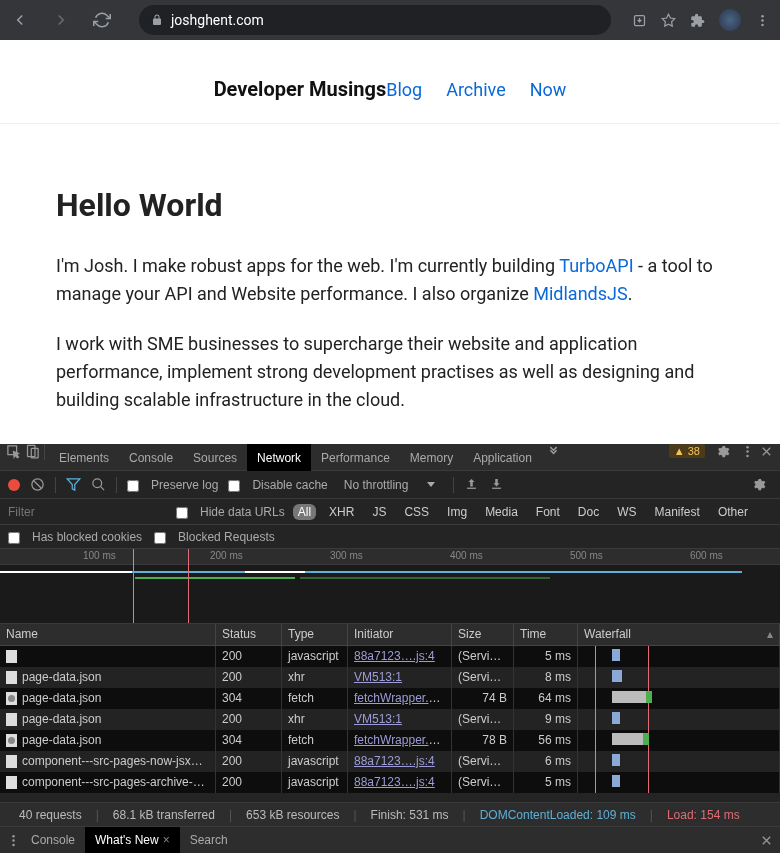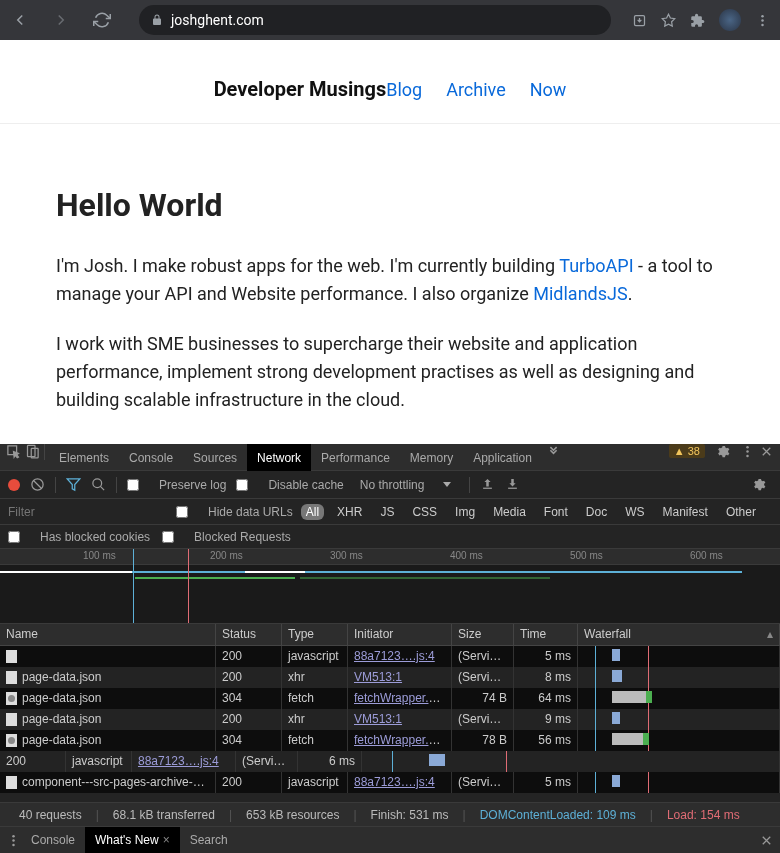--- a/index.html
+++ b/index.html
@@ -30,21 +30,21 @@
   .dt-tabs { display: flex; align-items: flex-start; height: 27px; border-bottom: 1px solid #3a3a3a; padding: 0 6px; gap: 4px; background: #2d2d2d; }
   .dt-tab { padding: 0 10px; height: 27px; display: flex; align-items: center; cursor: pointer; color: #aaa; }
   .dt-tab.active { background: #000; color: #fff; }
   .dt-icon { width: 15px; height: 15px; color: #999; }
   .dt-warn { background: #4b3b1a; color: #f2c55c; padding: 1px 5px; border-radius: 2px; font-size: 11px; margin-left: auto; display: flex; align-items: center; gap: 3px; }
   .dt-gear { margin: 0 6px; }
   
   .dt-toolbar { display: flex; align-items: center; height: 28px; padding: 0 8px; gap: 10px; border-bottom: 1px solid #3a3a3a; }
   .dt-record { width: 12px; height: 12px; border-radius: 50%; background: #e74c3c; }
   .dt-combo { display: flex; align-items: center; gap: 6px; color: #aaa; background: #3a3a3a; padding: 2px 8px 2px 6px; border-radius: 2px; cursor: pointer;}
-  .dt-check { display: flex; align-items: center; gap: 20px; color: #aaa; }
+  .dt-check { display: flex; align-items: flex-end; gap: 12px; color: #aaa; }
   .dt-check input { width: 12px; height: 12px; accent-color: #555; }
   .dt-sep { width: 1px; height: 16px; background: #444; }
   
   .dt-filter { display: flex; align-items: center; height: 26px; padding: 0 8px; gap: 8px; border-bottom: 1px solid #3a3a3a; }
   .dt-filter input.filter-input { background: transparent; border: none; color: #888; font-size: 12px; outline: none; width: 160px; }
   .dt-type { padding: 1px 5px; border-radius: 6px; cursor: pointer; color: #ccc; font-size: 12px;}
   .dt-type.active { background: #777; color: #fff; }
   
   .dt-block-row { display: flex; align-items: center; height: 24px; padding: 0 8px; gap: 12px; border-bottom: 1px solid #3a3a3a; }
   
@@ -376,20 +376,24 @@
           <div class="dt-col c-wf">
             <div class="wf-bar">
               <span class="wf-vline" style="left:6%;background:#5db0d7"></span>
               <span class="wf-vline" style="left:34%;background:#e06c75"></span>
               <span class="wf-seg" style="left:15%;width:16%;background:#bbb"></span>
               <span class="wf-seg" style="left:31%;width:6px;background:#4caf50"></span>
             </div>
           </div>
         </div>
         <div class="dt-row">
+          <div class="dt-col c-name">
+            <span class="file-ico"></span>
+            <span>component---src-pages-now-jsx…</span>
+          </div>
           <div class="dt-col c-status">200</div>
           <div class="dt-col c-type">javascript</div>
           <div class="dt-col c-init"><span class="initiator-link">88a7123….js:4</span></div>
           <div class="dt-col c-size size-svc">(Service…</div>
           <div class="dt-col c-time">6 ms</div>
           <div class="dt-col c-wf">
             <div class="wf-bar">
               <span class="wf-vline" style="left:6%;background:#5db0d7"></span>
               <span class="wf-vline" style="left:34%;background:#e06c75"></span>
               <span class="wf-seg" style="left:15%;width:4%;background:#8aa9d6"></span>

